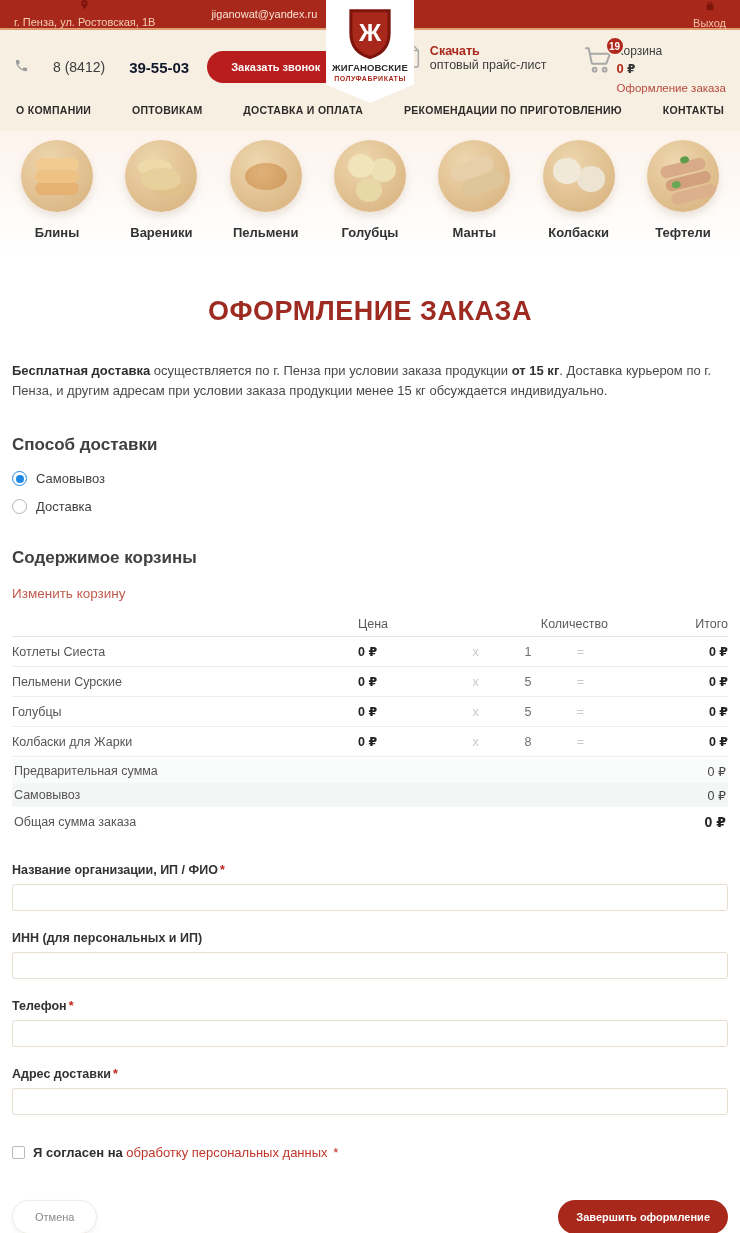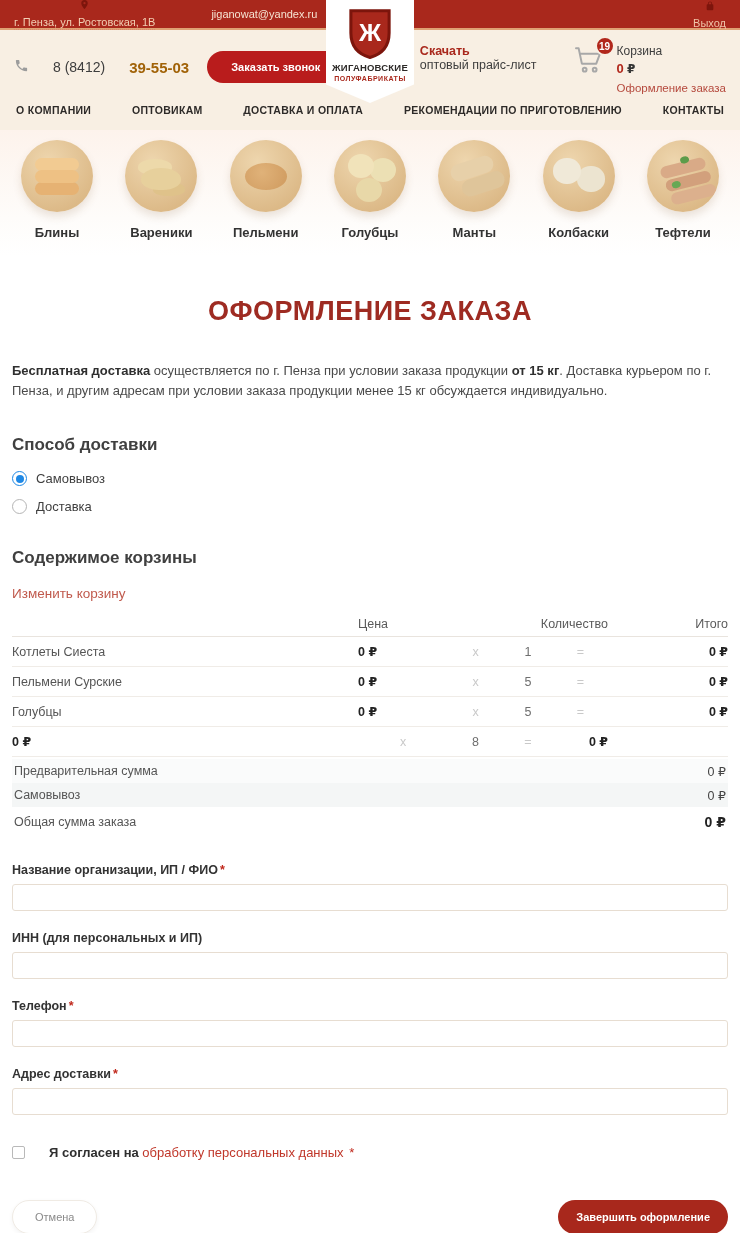--- a/index.html
+++ b/index.html
@@ -24,29 +24,29 @@
             display:flex; flex-direction:column; align-items:center; padding-top:7px;
             filter:drop-shadow(0 2px 2px rgba(0,0,0,.15)); }
   .logo-line1 { font-size:9.5px; font-weight:bold; color:#2d2a28; letter-spacing:.2px; margin-top:3px; }
   .logo-line2 { font-size:7px; font-weight:bold; color:#a9281c; letter-spacing:.5px; margin-top:2px; }
 
   
   .header { background:#f8efe3; height:74px; display:flex; align-items:center;
             justify-content:space-between; padding:0 14px; }
   .header-left { display:flex; align-items:center; gap:18px; }
   .phone { display:flex; align-items:center; gap:24px; font-size:14px; color:#3d3d3d; }
-  .phone b { font-size:15px; color:#a16207; }
+  .phone b { font-size:15px; color:#0f172a; }
   .call-btn { background:#b91c1c; color:#fff; border:none; border-radius:17px;
               font-size:11px; font-weight:bold; padding:10px 24px; cursor:pointer;
               font-family:inherit; }
   .header-right { display:flex; align-items:flex-start; gap:34px; padding-top:6px; }
   .pricelist { display:flex; align-items:center; gap:8px; font-size:12.5px; }
   .pricelist a { color:#a9281c; font-weight:bold; text-decoration:none; cursor:pointer; }
   .pricelist .pl2 { color:#3d3d3d; }
-  .cart { display:flex; gap:10px; }
+  .cart { display:flex; }
   .cart-icon-wrap { position:relative; width:36px; height:34px; }
   .badge { position:absolute; top:-7px; right:-8px; background:#b1271b; color:#fff;
            width:20px; height:20px; border-radius:50%; font-size:10px; font-weight:bold;
            display:flex; align-items:center; justify-content:center; border:2px solid #f8efe3; }
   .cart-info { font-size:12px; line-height:1.35; }
   .cart-label { color:#3d3d3d; }
   .cart-amount b { color:#b1271b; font-size:13px; }
   .cart-amount span { color:#333; font-weight:bold; }
   .checkout-link { display:inline-block; color:#b5493d; font-size:11.5px; margin-top:4px;
                    text-decoration:none; cursor:pointer; white-space:nowrap; }
@@ -127,21 +127,21 @@
   .trow .tval { color:#444; }
   .trow.grand { min-height:30px; }
   .trow.grand .tval { font-weight:bold; font-size:14px; color:#222; }
 
   
   .ffield { margin-bottom:20px; }
   .flabel { font-size:12.5px; font-weight:bold; color:#333; margin-bottom:7px; }
   .req { color:#c0281c; margin-left:2px; }
   .finput { width:100%; height:27px; border:1px solid #e7ddd1; border-radius:3px;
             background:#fff; font-family:inherit; font-size:13px; padding:0 8px; }
-  .consent { display:flex; align-items:center; gap:24px; margin:30px 0 0; font-size:13px;text-align:right; }
+  .consent { display:flex; align-items:center; gap:8px; margin:30px 0 0; font-size:13px;text-align:right; }
   .checkbox { width:13px; height:13px; border:1px solid #b9b9b9; border-radius:2px;
               background:#fff; flex:0 0 auto; cursor:pointer; }
   .consent b { color:#2f2f2f; }
   .consent a { color:#c0372a; text-decoration:none; cursor:pointer; }
   .form-actions { display:flex; justify-content:space-between; align-items:center;
                   margin:40px 0 34px; }
   .btn-cancel { background:#fff; border:1px solid #f0ebe4; box-shadow:0 2px 5px rgba(0,0,0,.05);
                 border-radius:17px; padding:10px 22px; font-size:11px; color:#8a8a8a;
                 font-family:inherit; cursor:pointer; }
   .btn-submit { background:#a8281c; border:none; border-radius:17px; padding:11px 18px;
@@ -330,20 +330,21 @@
       </div>
       <div class="crow">
         <span class="c-name">Голубцы</span>
         <span class="c-price">0 ₽</span>
         <span class="c-x">x</span>
         <span class="c-qty">5</span>
         <span class="c-eq">=</span>
         <span class="c-total">0 ₽</span>
       </div>
       <div class="crow">
+        <span class="c-name">Колбаски для Жарки</span>
         <span class="c-price">0 ₽</span>
         <span class="c-x">x</span>
         <span class="c-qty">8</span>
         <span class="c-eq">=</span>
         <span class="c-total">0 ₽</span>
       </div>
     </div>
 
     <div class="totals">
       <div class="trow">

